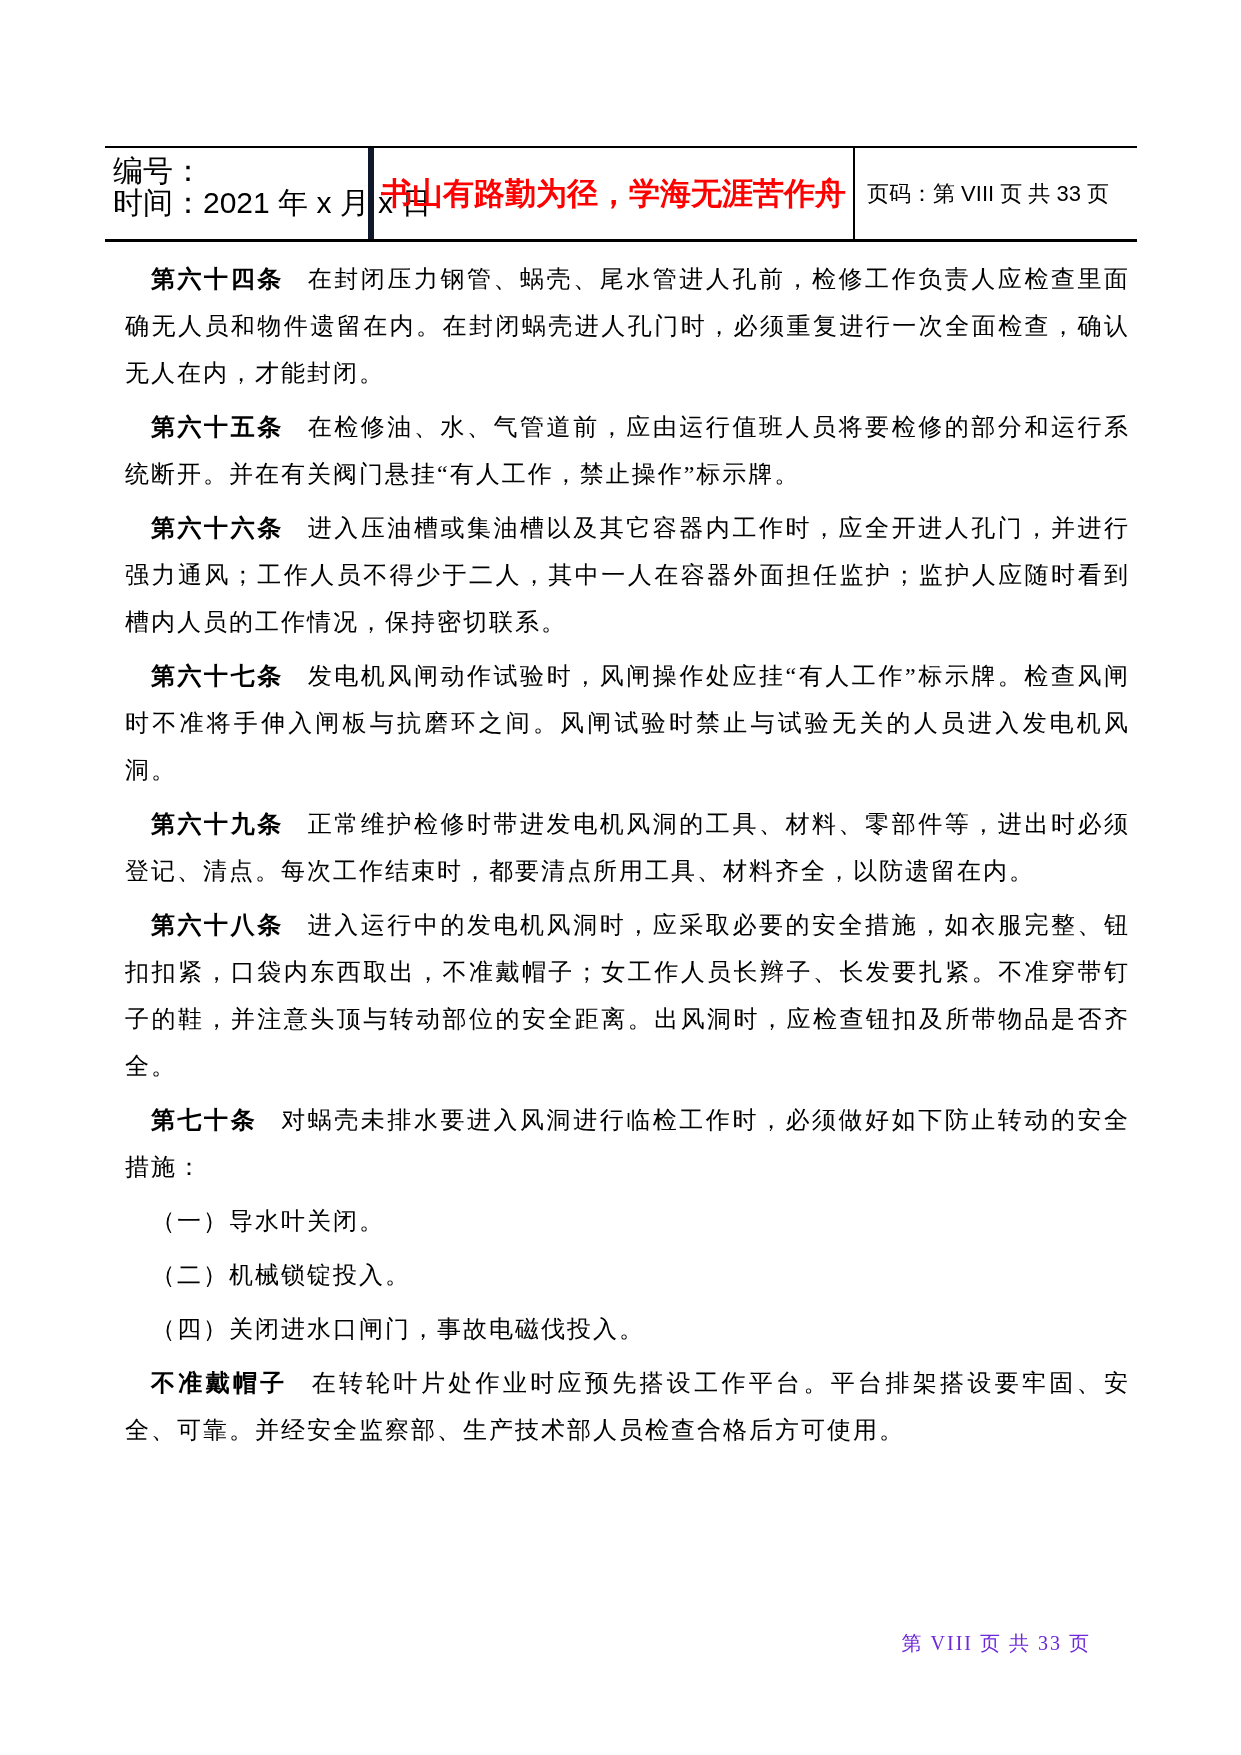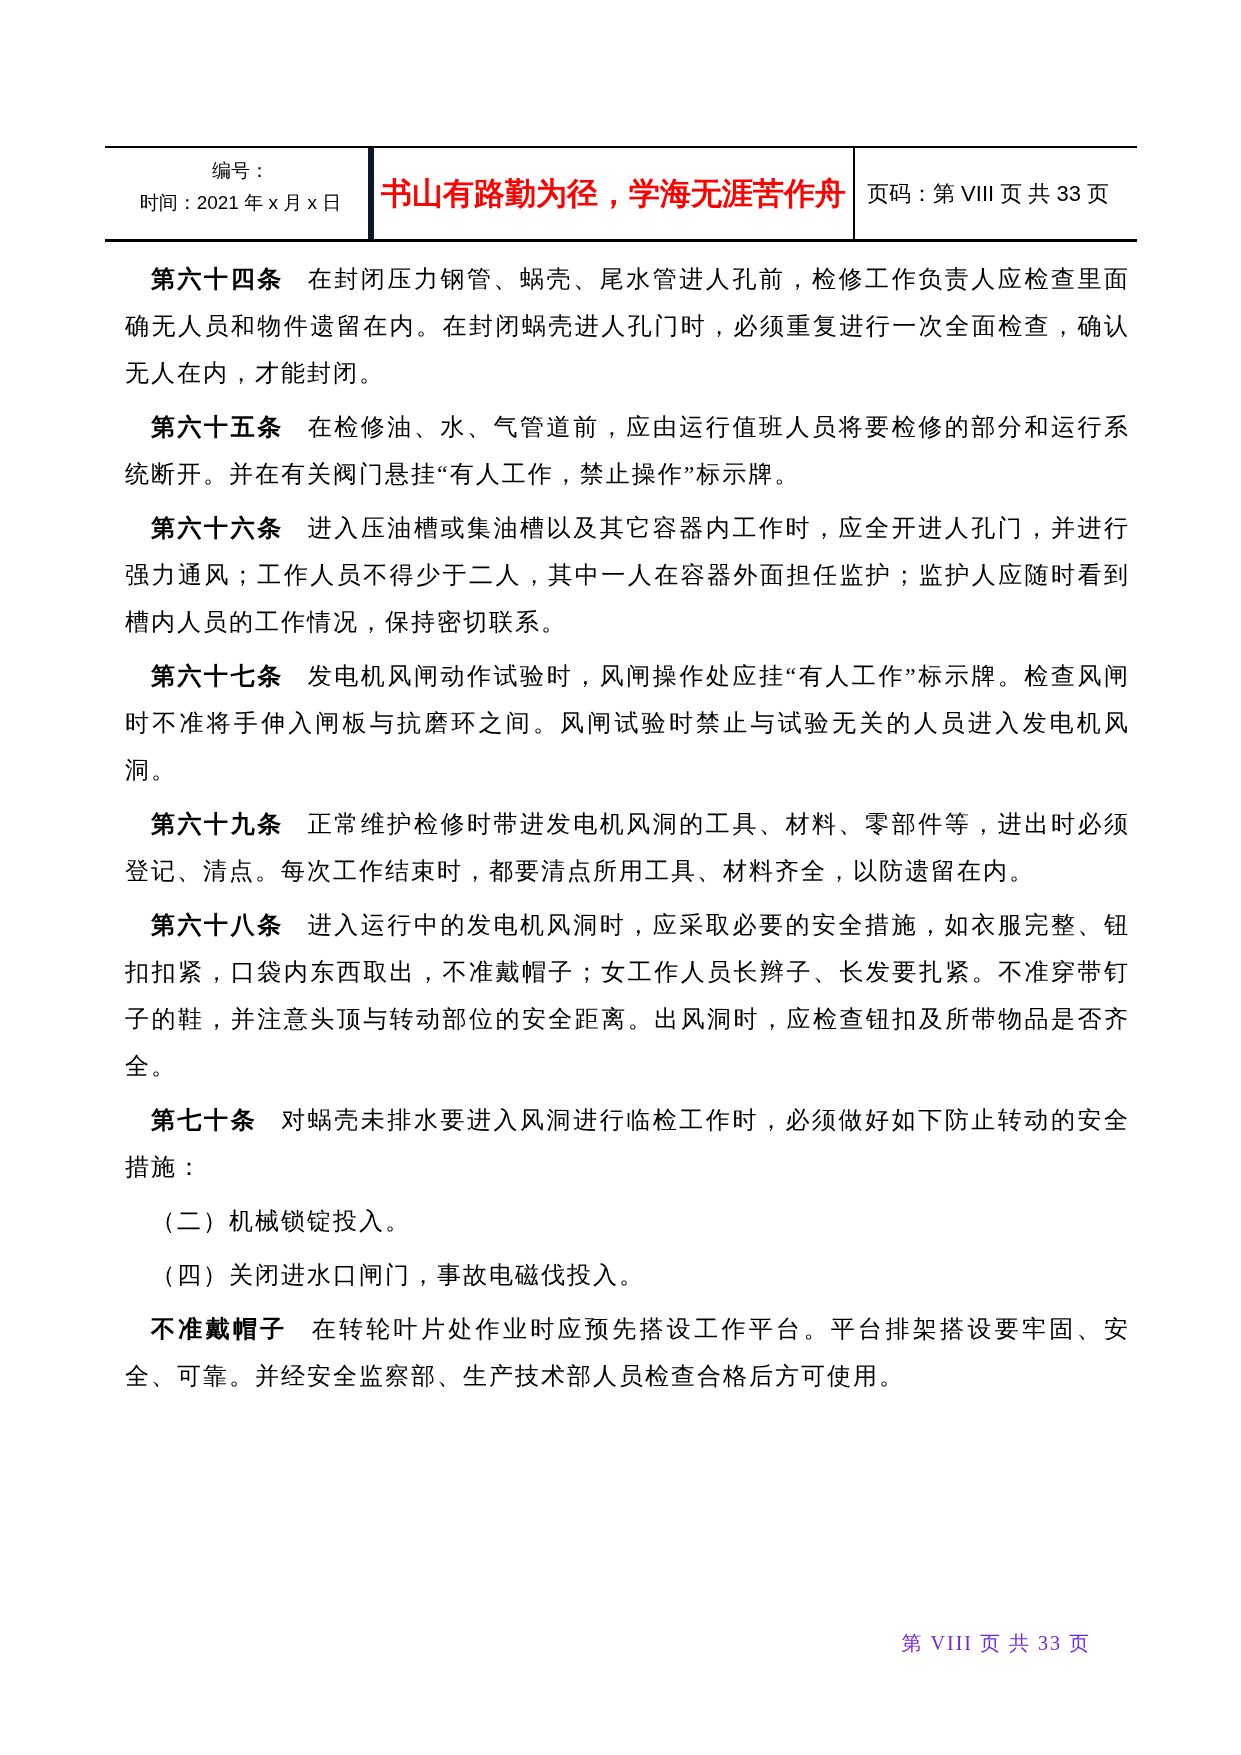--- a/index.html
+++ b/index.html
@@ -22,24 +22,23 @@
     box-sizing: border-box;
     border-top: 2px solid #000;
     border-bottom: 3px solid #000;
     display: flex;
   }
   .h-cell { box-sizing: border-box; }
   .h-left {
     width: 263px;
     padding: 7px 0 0 8px;
     font-family: "Liberation Sans", "DejaVu Sans", sans-serif;
-    font-size: 19px;
+    font-size: 30px;
     line-height: 32px;
     white-space: nowrap;
-    text-align: center;
   }
   .h-center {
     width: 487px;
     border-left: 6px solid #0f172a;
     border-right: 2px solid #000;
     display: flex;
     align-items: center;
     justify-content: center;
   }
   .motto {
@@ -108,20 +107,21 @@
   </div>
 
   <div class="content">
     <p class="para"><b class="anum">第六十四条</b><span>在封闭压力钢管、蜗壳、尾水管进人孔前，检修工作负责人应检查里面确无人员和物件遗留在内。在封闭蜗壳进人孔门时，必须重复进行一次全面检查，确认无人在内，才能封闭。</span></p>
     <p class="para"><b class="anum">第六十五条</b><span>在检修油、水、气管道前，应由运行值班人员将要检修的部分和运行系统断开。并在有关阀门悬挂“有人工作，禁止操作”标示牌。</span></p>
     <p class="para"><b class="anum">第六十六条</b><span>进入压油槽或集油槽以及其它容器内工作时，应全开进人孔门，并进行强力通风；工作人员不得少于二人，其中一人在容器外面担任监护；监护人应随时看到槽内人员的工作情况，保持密切联系。</span></p>
     <p class="para"><b class="anum">第六十七条</b><span>发电机风闸动作试验时，风闸操作处应挂“有人工作”标示牌。检查风闸时不准将手伸入闸板与抗磨环之间。风闸试验时禁止与试验无关的人员进入发电机风洞。</span></p>
     <p class="para"><b class="anum">第六十九条</b><span>正常维护检修时带进发电机风洞的工具、材料、零部件等，进出时必须登记、清点。每次工作结束时，都要清点所用工具、材料齐全，以防遗留在内。</span></p>
     <p class="para"><b class="anum">第六十八条</b><span>进入运行中的发电机风洞时，应采取必要的安全措施，如衣服完整、钮扣扣紧，口袋内东西取出，不准戴帽子；女工作人员长辫子、长发要扎紧。不准穿带钉子的鞋，并注意头顶与转动部位的安全距离。出风洞时，应检查钮扣及所带物品是否齐全。</span></p>
     <p class="para"><b class="anum">第七十条</b><span>对蜗壳未排水要进入风洞进行临检工作时，必须做好如下防止转动的安全措施：</span></p>
+    <p class="para"><b class="anum"></b><span>（一）导水叶关闭。</span></p>
     <p class="para"><b class="anum"></b><span>（二）机械锁锭投入。</span></p>
     <p class="para"><b class="anum"></b><span>（四）关闭进水口闸门，事故电磁伐投入。</span></p>
     <p class="para"><b class="anum">不准戴帽子</b><span>在转轮叶片处作业时应预先搭设工作平台。平台排架搭设要牢固、安全、可靠。并经安全监察部、生产技术部人员检查合格后方可使用。</span></p>
   </div>
 
   <div class="footer">
     <span>第 VIII 页 共 33 页</span>
   </div>
 
 </div>

